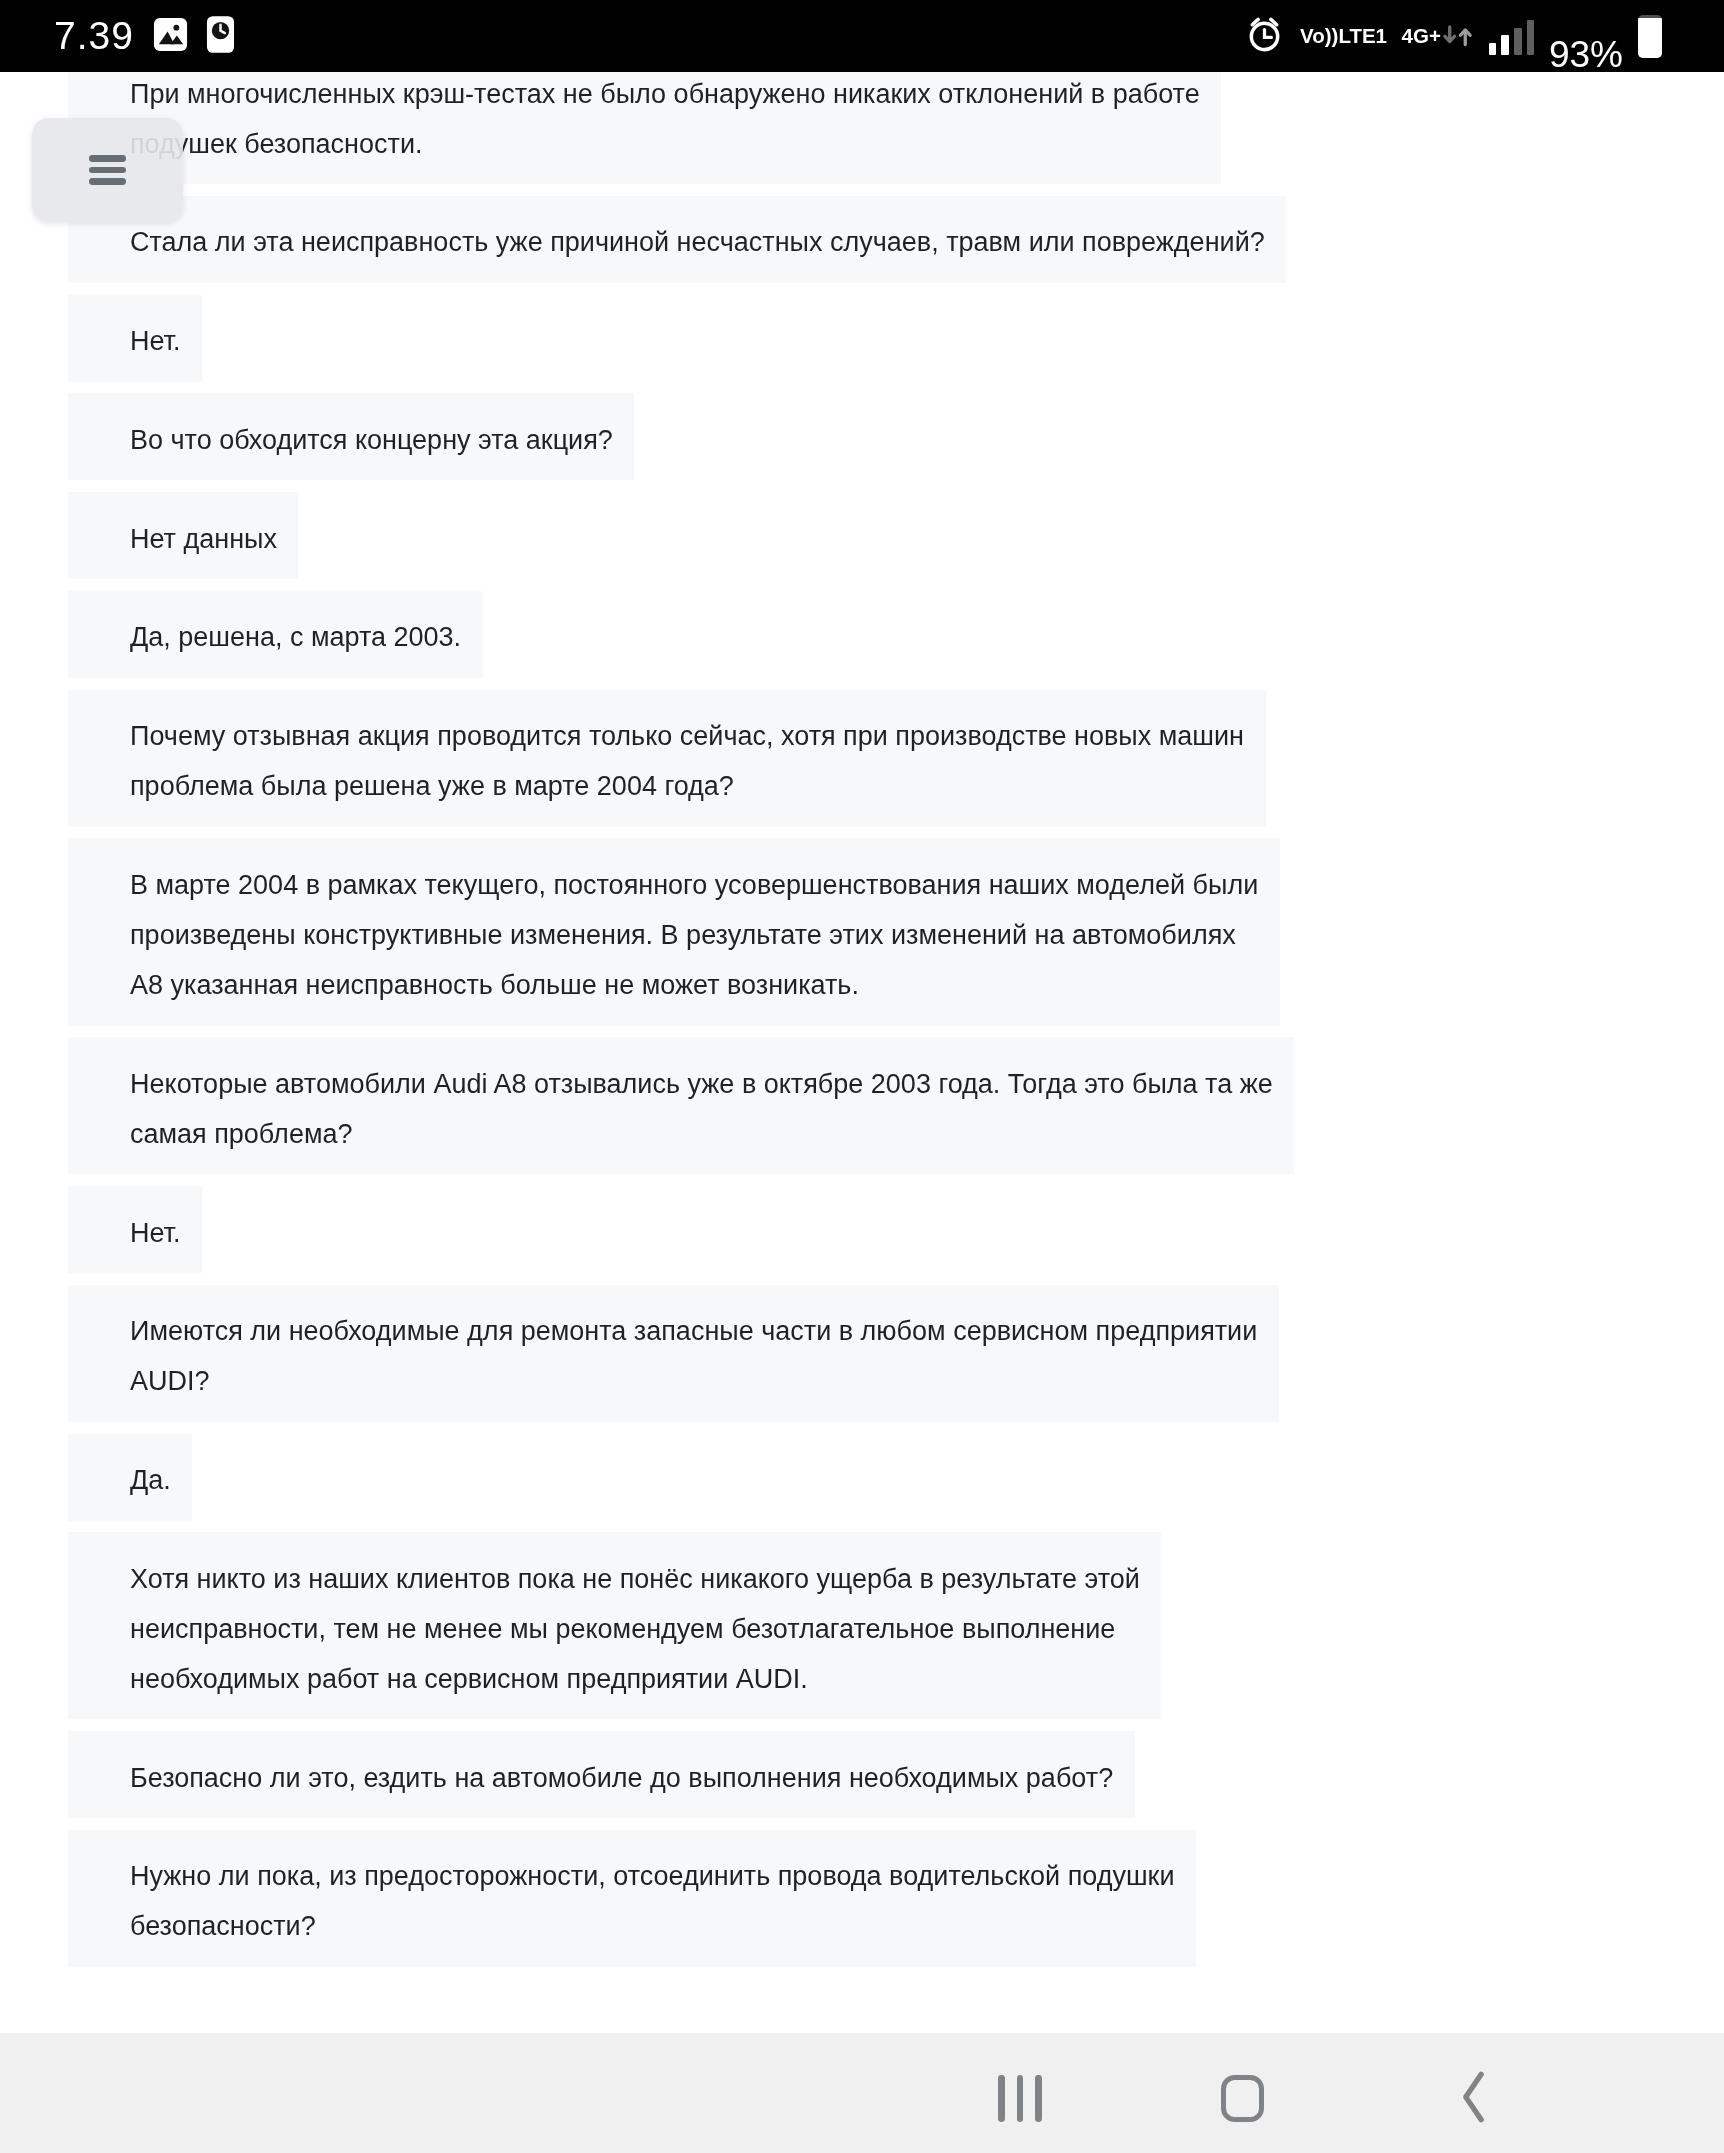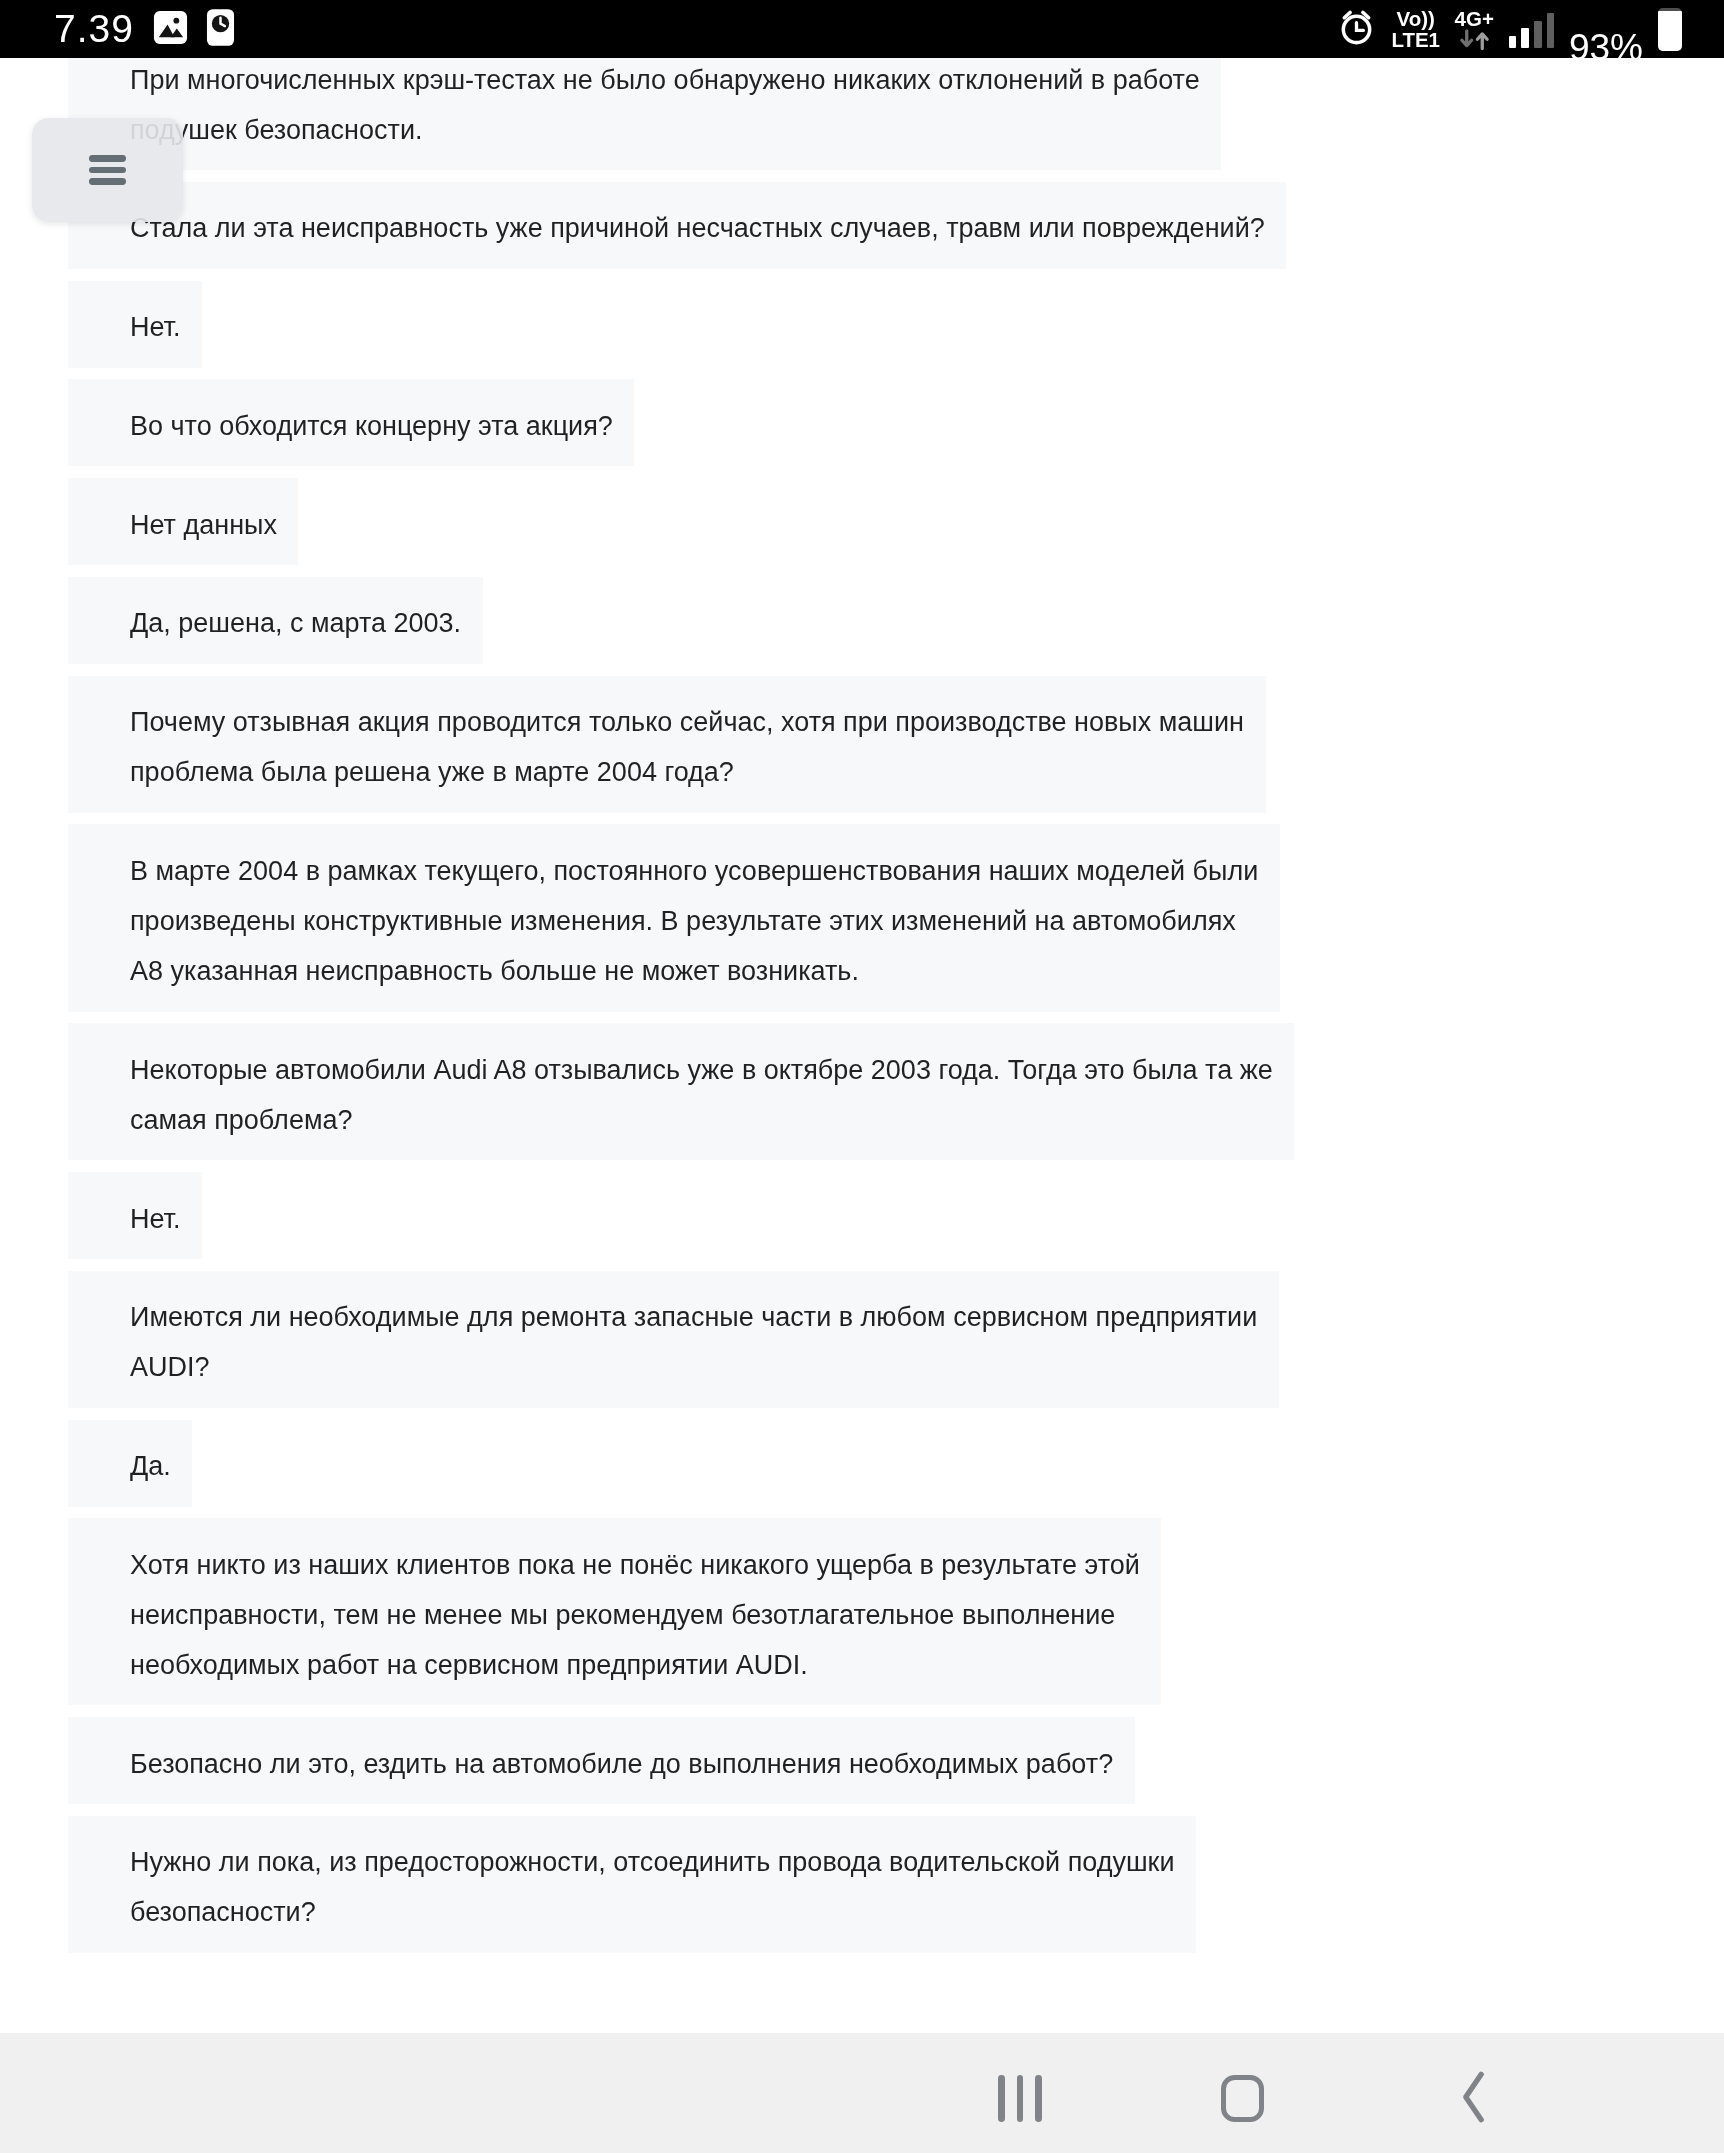--- a/index.html
+++ b/index.html
@@ -4,30 +4,30 @@
 <style>
   html,body{margin:0;padding:0;background:#cccccc;}
   .screen{
     position:relative;width:1724px;height:2153px;overflow:hidden;
     background:var(--page-bg,#ffffff);
     font-family:"Liberation Sans","DejaVu Sans",sans-serif;
     color:var(--text,#1f2124);
   }
   
   .status-bar{
-    position:relative;height:58px;background:var(--status-bar-bg,#000000);
+    position:relative;height:72px;background:var(--status-bar-bg,#000000);
     color:var(--status-bar-fg,#ffffff);
     display:flex;align-items:center;justify-content:space-between;
-    padding:0 42px 0 54px;box-sizing:border-box;z-index:30;
+    padding:0 62px 0 54px;box-sizing:border-box;z-index:30;
   }
   .sb-left,.sb-right{display:flex;align-items:center;}
   .sb-left{gap:17.6px;}
   .sb-right{gap:14.6px;}
   .sb-time{font-size:39px;letter-spacing:1px;}
-  .sb-stack{display:flex;flex-direction:column;align-items:center;line-height:21.5px;font-size:20.5px;font-weight:600;text-align:right;}
+  .sb-stack{display:flex;align-items:center;line-height:21.5px;font-size:20.5px;font-weight:600;text-align:right;}
   .sb-stack .dim-row{display:flex;gap:2px;align-items:flex-end;}
   .sb-batt-pct{font-size:37px;margin-top:38px;}
   .signal-bars{display:flex;align-items:flex-end;gap:4.9px;height:37px;}
   .signal-bars i{display:block;width:7.8px;border-radius:1px;}
   .signal-bars i:nth-child(1){height:11.7px;background:#ffffff;}
   .signal-bars i:nth-child(2){height:19.5px;background:#ffffff;}
   .signal-bars i:nth-child(3){height:27px;background:#5f5f5f;}
   .signal-bars i:nth-child(4){height:35px;background:#5f5f5f;}
   .battery{position:relative;width:24.4px;height:43px;border-radius:4.9px;background:#4d4d4d;overflow:hidden;}
   .battery i{position:absolute;left:0;right:0;bottom:0;height:93%;background:#ffffff;}

